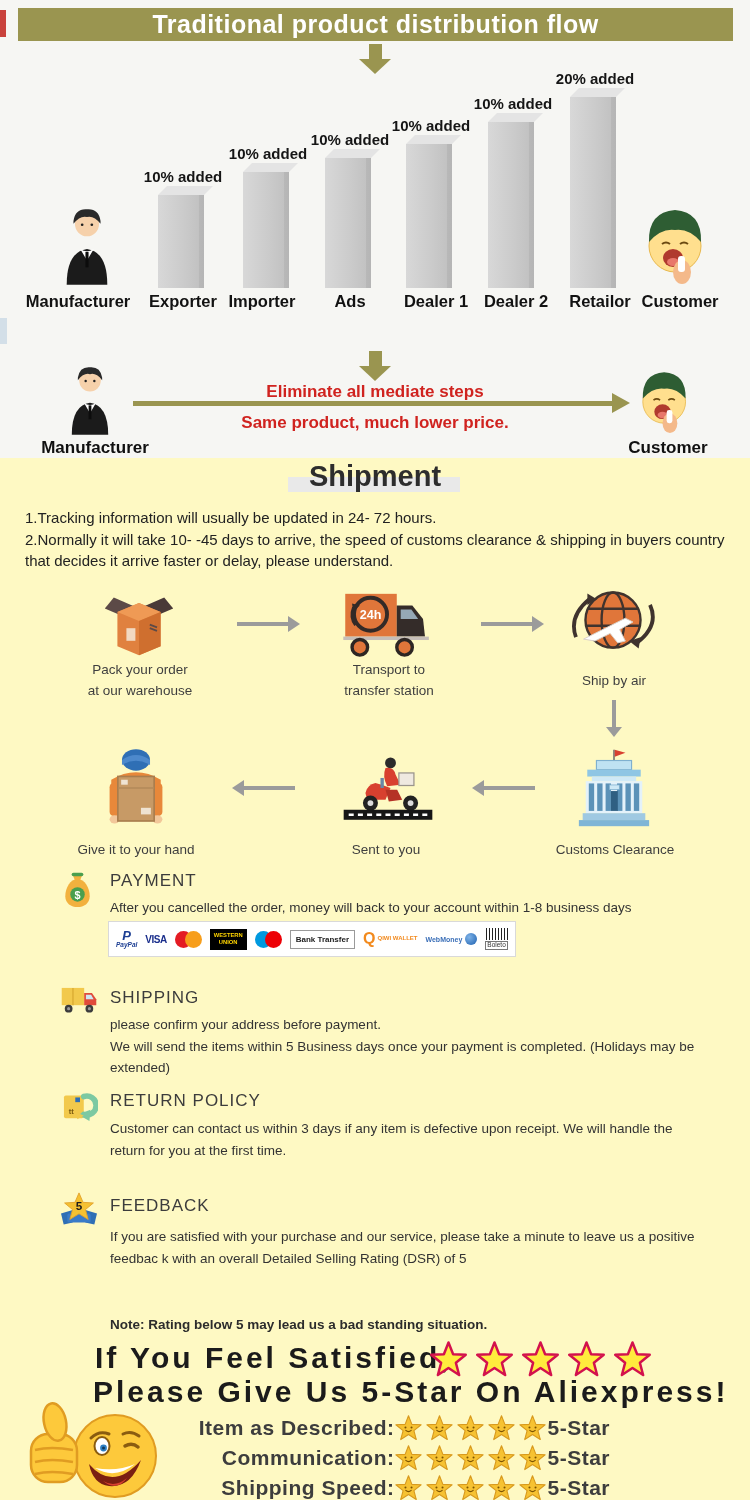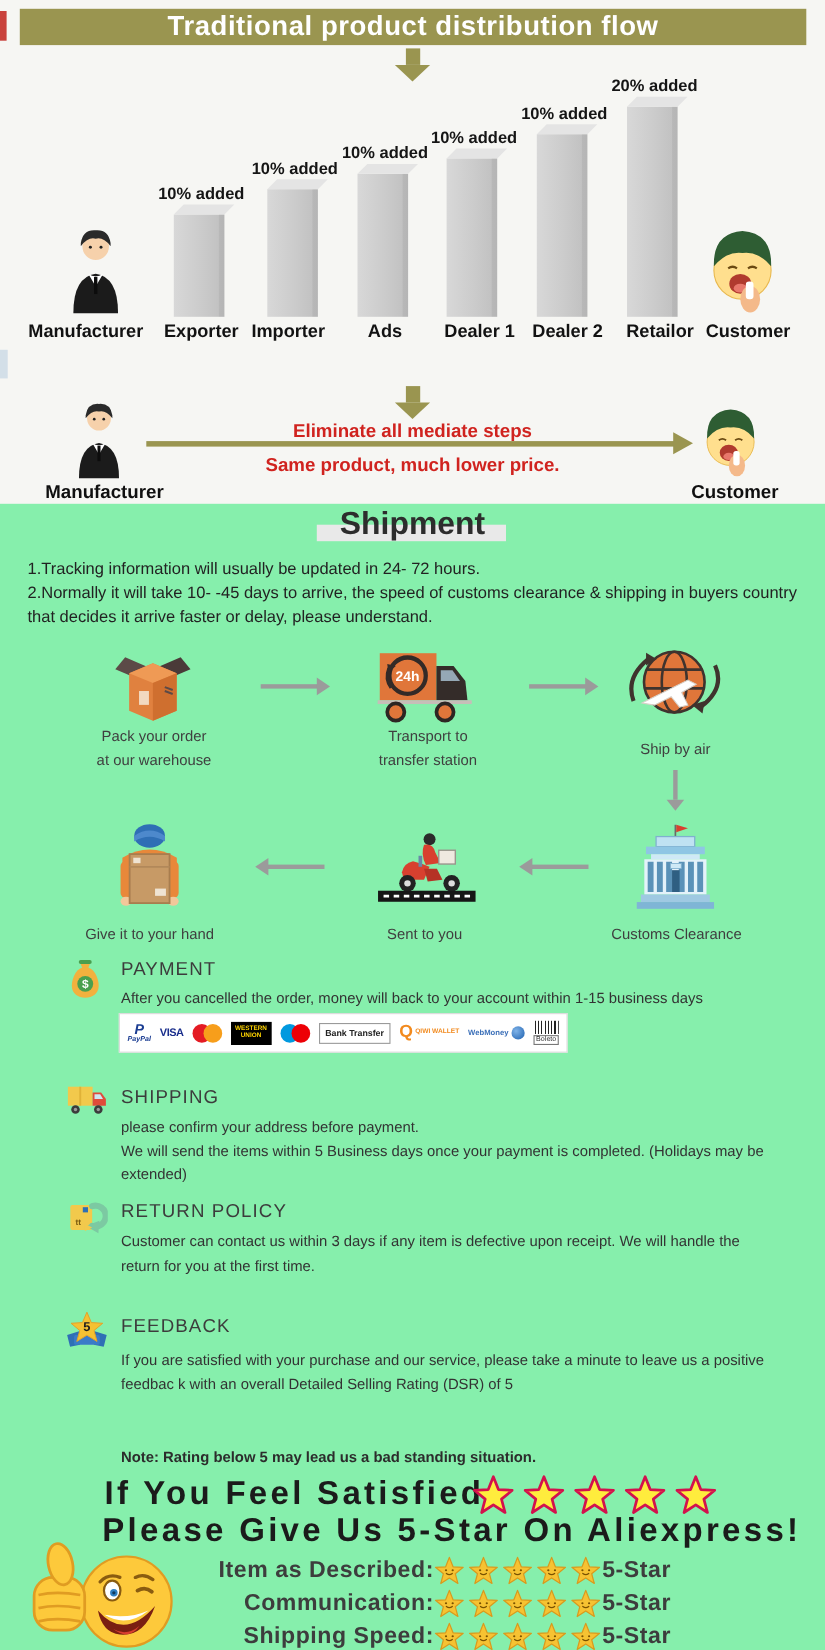--- a/index.html
+++ b/index.html
@@ -1,17 +1,17 @@
 <!DOCTYPE html>
 <html><head>
 <meta charset="utf-8">
 <style>
   :root{ --olive:#9a9550; --red:#d0231f; --ink:#3a3a3a; }
   html,body{margin:0;padding:0;background:#fff;}
-  #canvas{position:relative;width:750px;height:1500px;background:#86efac;overflow:hidden;
+  #canvas{position:relative;width:750px;height:1500px;background:#fef9c3;overflow:hidden;
           font-family:"Liberation Sans", sans-serif;color:var(--ink);}
   .abs{position:absolute;}
   
   .top-bg{left:0;top:0;width:750px;height:458px;background:#f6f6f3;}
   .banner{left:18px;width:715px;height:33px;background:var(--olive);color:#fff;
           font-size:25px;font-weight:bold;text-align:center;line-height:33px;letter-spacing:0.5px;}
   .edge-red{left:0;top:10px;width:6px;height:27px;background:#c9423c;}
   .edge-blue{left:0;top:318px;width:7px;height:26px;background:#d3dfe8;}
   .down-arrow .stem{width:13px;height:15px;background:var(--olive);margin:0 auto;}
   .down-arrow .head{width:0;height:0;border-left:16px solid transparent;border-right:16px solid transparent;border-top:15px solid var(--olive);}
@@ -287,21 +287,21 @@
   </div>
 
   <svg class="abs" style="left:62px;top:870px;" width="31" height="38" viewBox="0 0 34 42">
     <path d="M12 6 L22 6 L20 11 L14 11 Z" fill="#f2b13e"></path>
     <rect x="10.5" y="3" width="13" height="4" rx="2" fill="#4a9f4e"></rect>
     <path d="M17 10 C9 10 3.5 20 3.5 29 C3.5 37 10 41 17 41 C24 41 30.5 37 30.5 29 C30.5 20 25 10 17 10 Z" fill="#f2b13e"></path>
     <circle cx="17" cy="27" r="8" fill="#4a9f4e"></circle>
     <text x="17" y="31.5" text-anchor="middle" font-size="12" font-weight="bold" fill="#fff" font-family="Liberation Sans, sans-serif">$</text>
   </svg>
   <div class="abs sec-head" style="left:110px;top:871px;">PAYMENT</div>
-  <div class="abs sec-text" style="left:110px;top:897px;width:600px;">After you cancelled the order, money will back to your account within 1-15 business days</div>
+  <div class="abs sec-text" style="left:110px;top:897px;width:600px;">After you cancelled the order, money will back to your account within 1-8 business days</div>
 
   <div class="abs pay-strip">
     <span class="chip chip-paypal">
       <span class="pp">P</span>
       <span class="ppt">PayPal</span>
     </span>
     <span class="chip chip-visa">VISA</span>
     <span class="chip">
       <span class="circ mc1"></span>
       <span class="circ mc2"></span>

